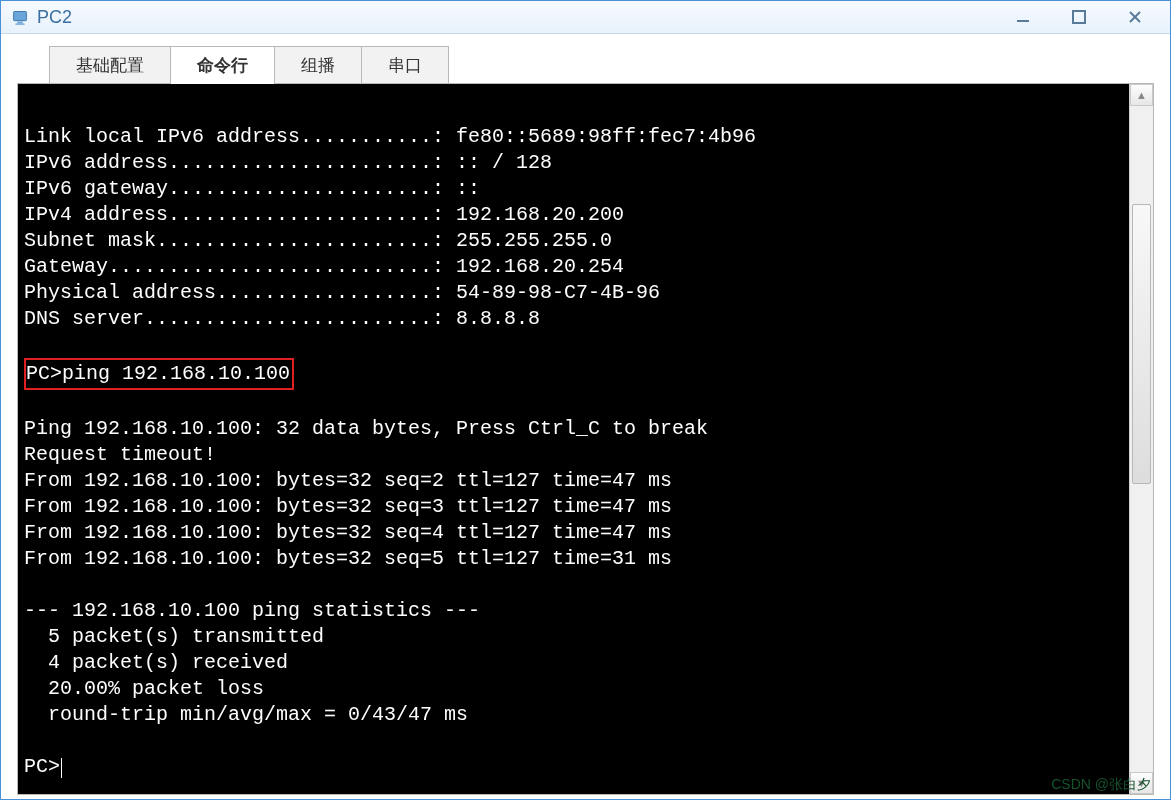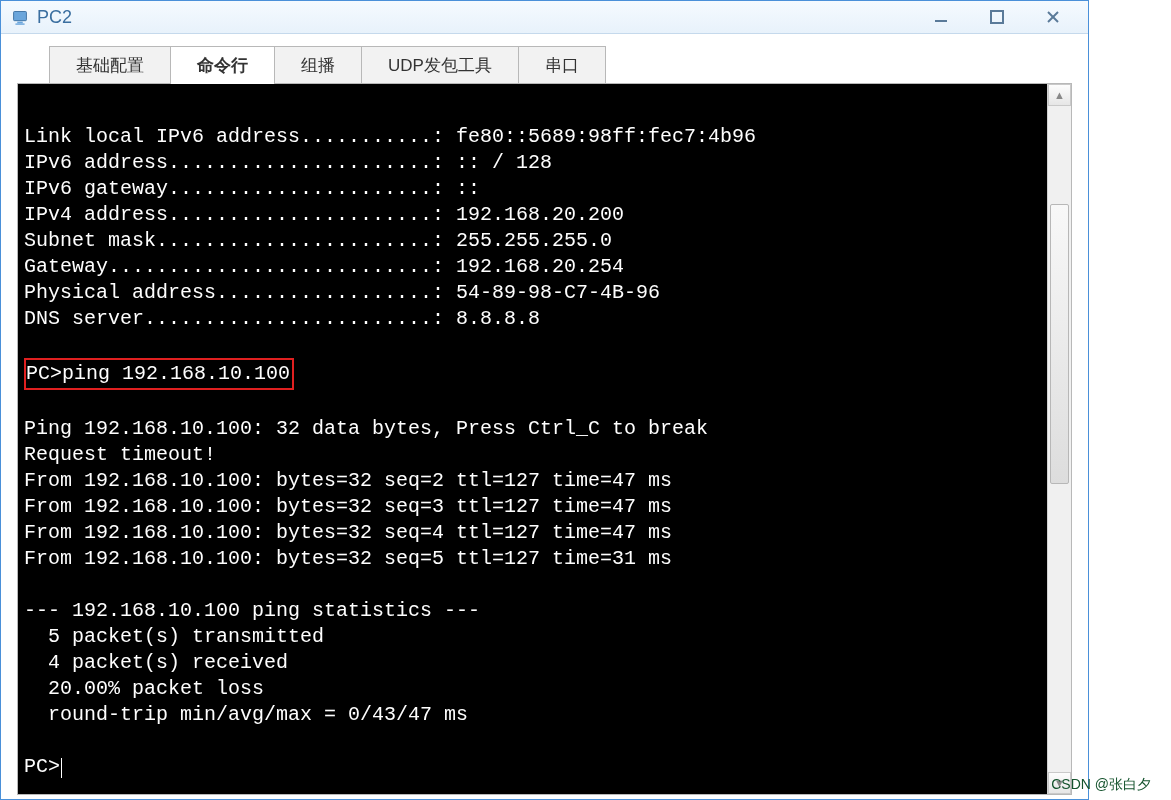--- a/index.html
+++ b/index.html
@@ -1,18 +1,18 @@
 <!DOCTYPE html>
 <html><head>
   <meta charset="utf-8">
   <style>
     * { margin: 0; padding: 0; box-sizing: border-box; }
     body { font-family: "Microsoft YaHei", sans-serif; background: #fff; }
     .window {
-      width: 1089px;
+      width: 1171px;
       height: 800px;
       border: 1px solid #4a90d9;
       display: flex;
       flex-direction: column;
       background: #fff;
     }
     .titlebar {
       height: 38px;
       background: linear-gradient(to bottom, #f5faff, #e8f2fb);
       border-bottom: 1px solid #c5d9ec;
@@ -171,23 +171,20 @@
       <div class="tab">
           <span>基础配置</span>
         </div>
       <div class="tab active">
           <span>命令行</span>
         </div>
       <div class="tab">
           <span>组播</span>
         </div>
       <div class="tab">
-          <span>UDP发包工具</span>
-        </div>
-      <div class="tab">
           <span>串口</span>
         </div>
     </div>
 
     <div class="terminal-wrap">
       <div class="terminal"><span>Link local IPv6 address...........: fe80::5689:98ff:fec7:4b96</span>
 <span>IPv6 address......................: :: / 128</span>
 <span>IPv6 gateway......................: ::</span>
 <span>IPv4 address......................: 192.168.20.200</span>
 <span>Subnet mask.......................: 255.255.255.0</span>

